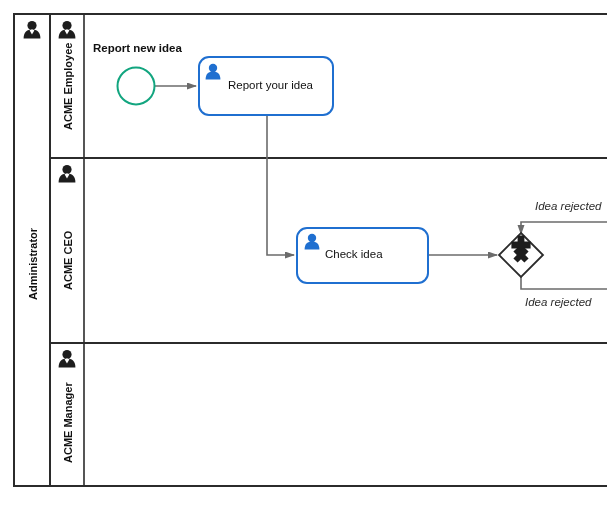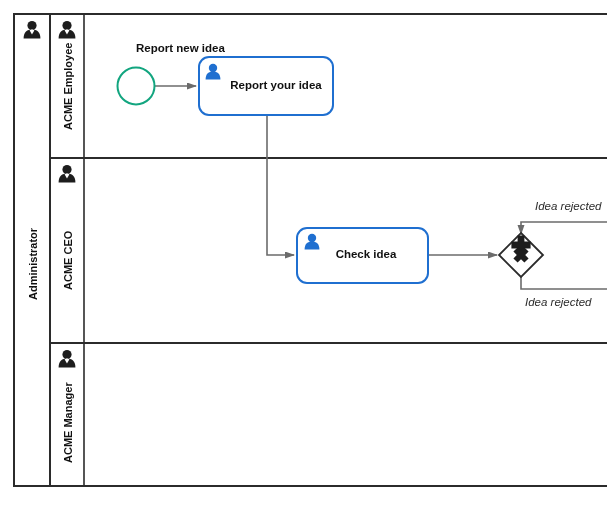--- a/index.html
+++ b/index.html
@@ -23,23 +23,22 @@
     top: 0;
   }
   .lbl {
     position: absolute;
     font-family: "Liberation Sans", sans-serif;
     white-space: nowrap;
     color: #111111;
   }
   .task-label {
     font-size: 11.5px;
-    font-weight: bold;
+    font-weight: normal;
     color: #111111;
-    text-align: center;
   }
   .event-label {
     font-size: 11.5px;
     font-weight: bold;
     color: #111111;
   }
   .flow-label {
     font-size: 11.5px;
     font-style: italic;
     color: #2b2b2b;
@@ -151,23 +150,23 @@
   </svg>
 
   <div class="lbl pool-title" style="left:27px; top:300px;">Administrator</div>
 
   <div class="lbl lane-title" style="left:62px; top:130px;">ACME Employee</div>
 
   <div class="lbl lane-title" style="left:62px; top:290px;">ACME CEO</div>
 
   <div class="lbl lane-title" style="left:62px; top:463px;">ACME Manager</div>
 
-  <div class="lbl event-label" style="left:93px; top:42px;margin-left:43px;">Report new idea</div>
+  <div class="lbl event-label" style="left:93px; top:42px;">Report new idea</div>
 
   <div class="lbl task-label" style="left:228px; top:79px; width:96px;">Report your idea</div>
 
-  <div class="lbl task-label" style="left:318px; top:248px; width:96px;">Check idea</div>
+  <div class="lbl task-label" style="left:325px; top:248px; width:96px;">Check idea</div>
 
   <div class="lbl flow-label" style="left:535px; top:200px;">Idea rejected</div>
 
   <div class="lbl flow-label" style="left:525px; top:296px;">Idea rejected</div>
 
 </div>
 
 </body></html>

